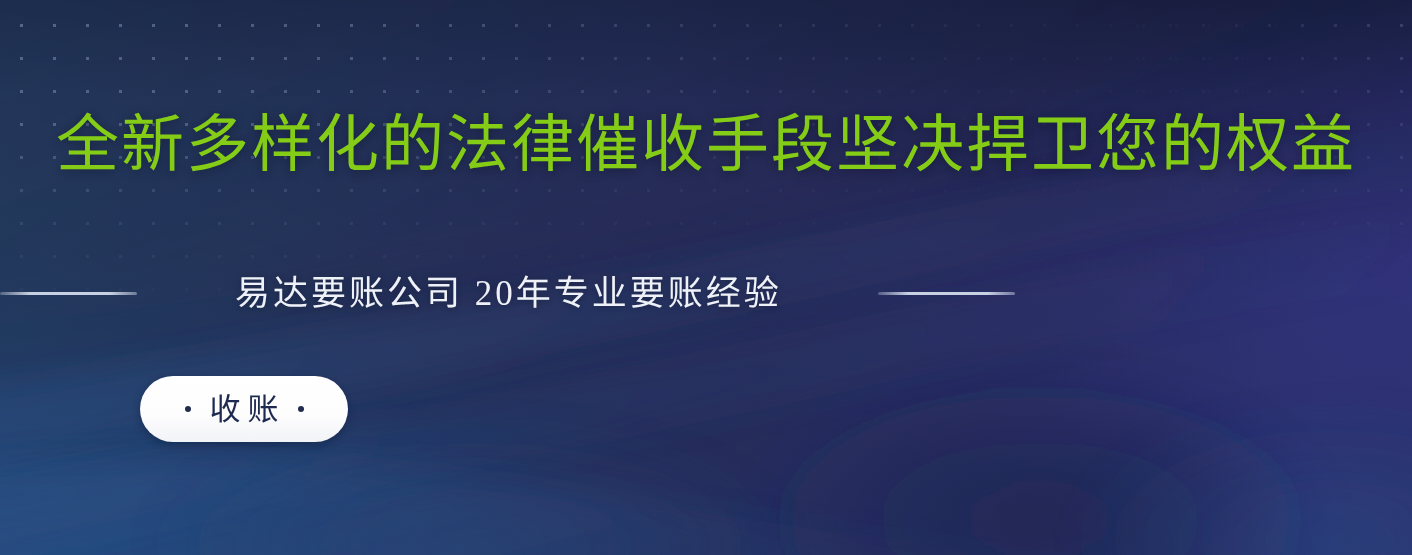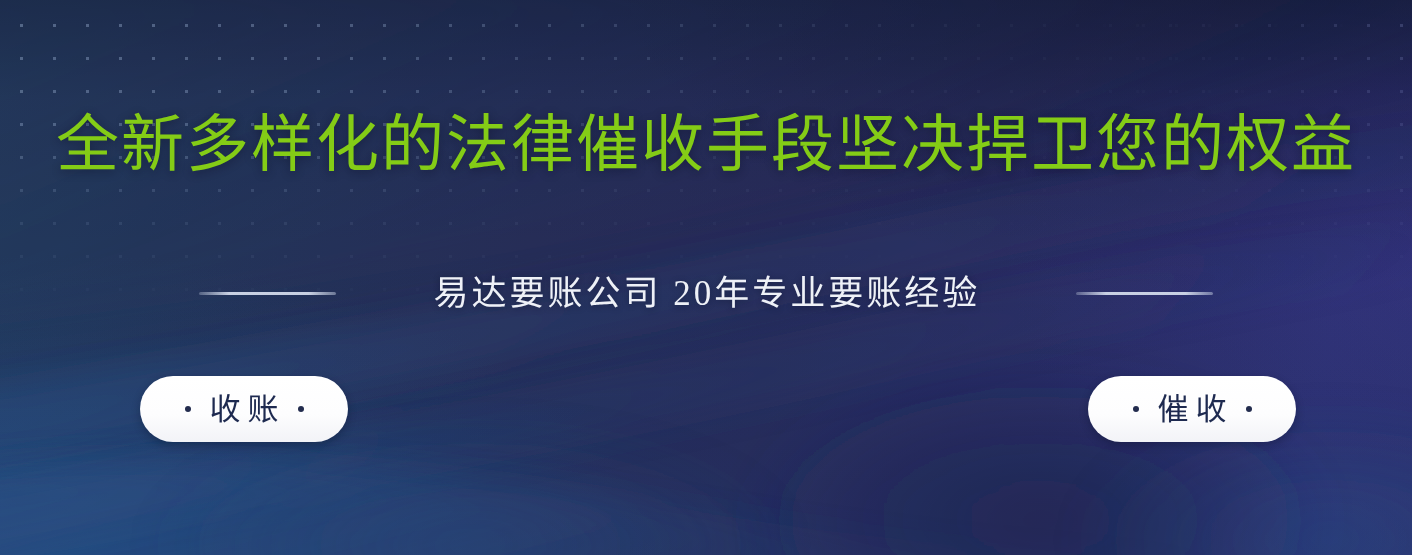--- a/index.html
+++ b/index.html
@@ -164,21 +164,20 @@
   }
 
   #subtitle-row {
     position: absolute;
     top: 268px;
     left: 0;
     width: 1412px;
     height: 50px;
     display: flex;
     align-items: center;
-    justify-content: center;
   }
   .rule {
     width: 137px;
     height: 3px;
     background: linear-gradient(90deg,
         rgba(198,208,226,0.30) 0%,
         rgba(214,222,238,0.92) 22%,
         rgba(214,222,238,0.92) 80%,
         rgba(198,208,226,0.45) 100%);
     border-radius: 2px;
@@ -311,22 +310,17 @@
 
     <div id="pill-row">
 
       <div class="pill">
         <span class="pill-dot"></span>
         <span class="pill-label">收账</span>
         <span class="pill-dot"></span>
       </div>
 
 
-      <div class="pill">
-        <span class="pill-dot"></span>
-        <span class="pill-label">催收</span>
-        <span class="pill-dot"></span>
-      </div>
 
 
     </div>
   </div>
 </div>
 
 </body></html>

